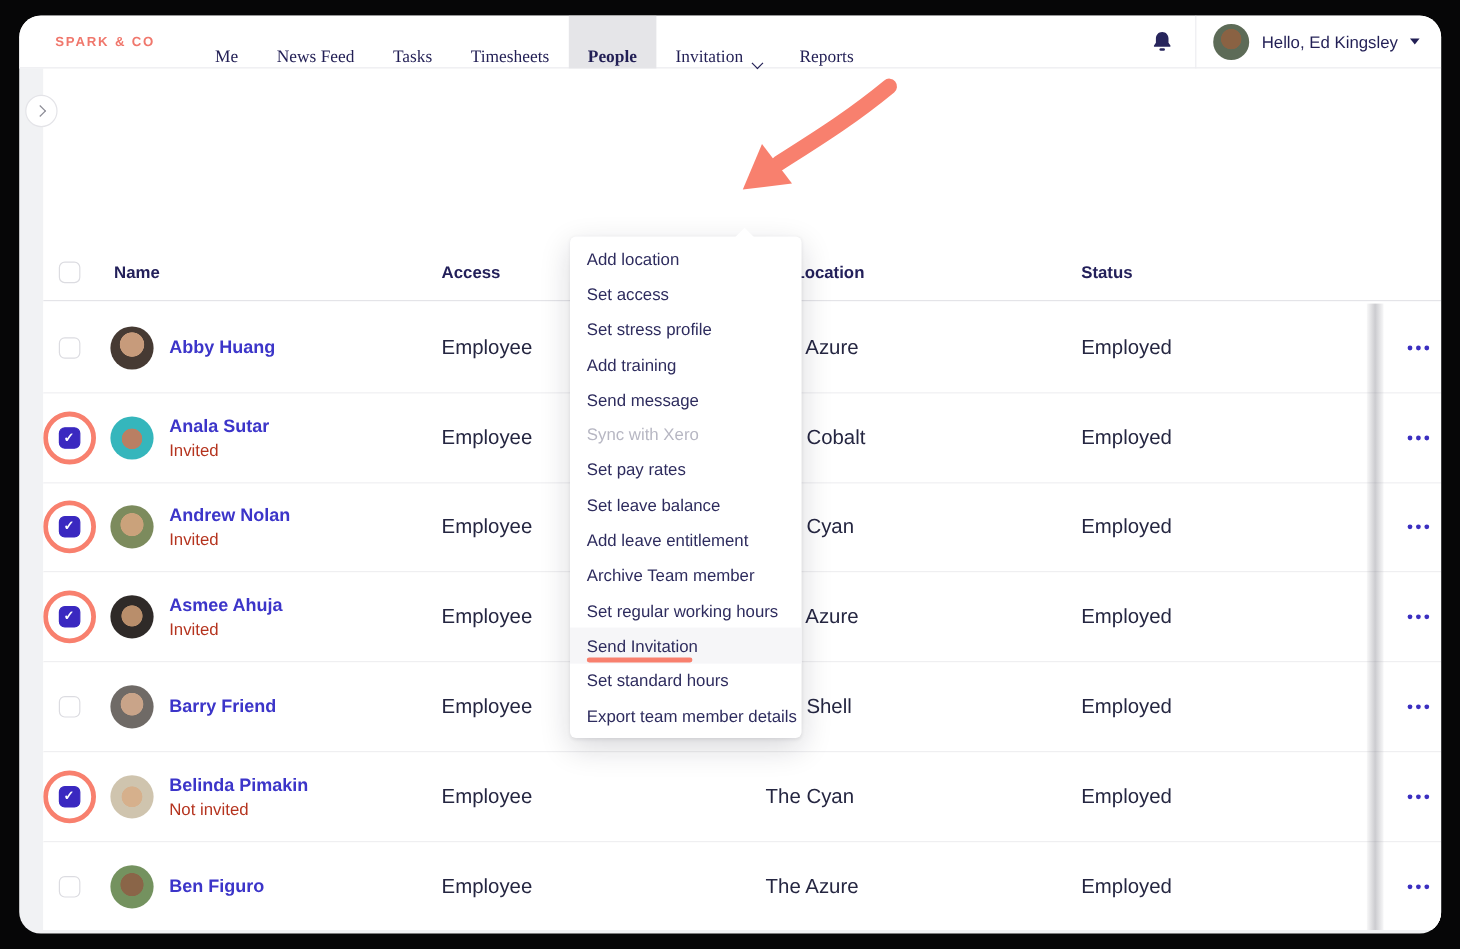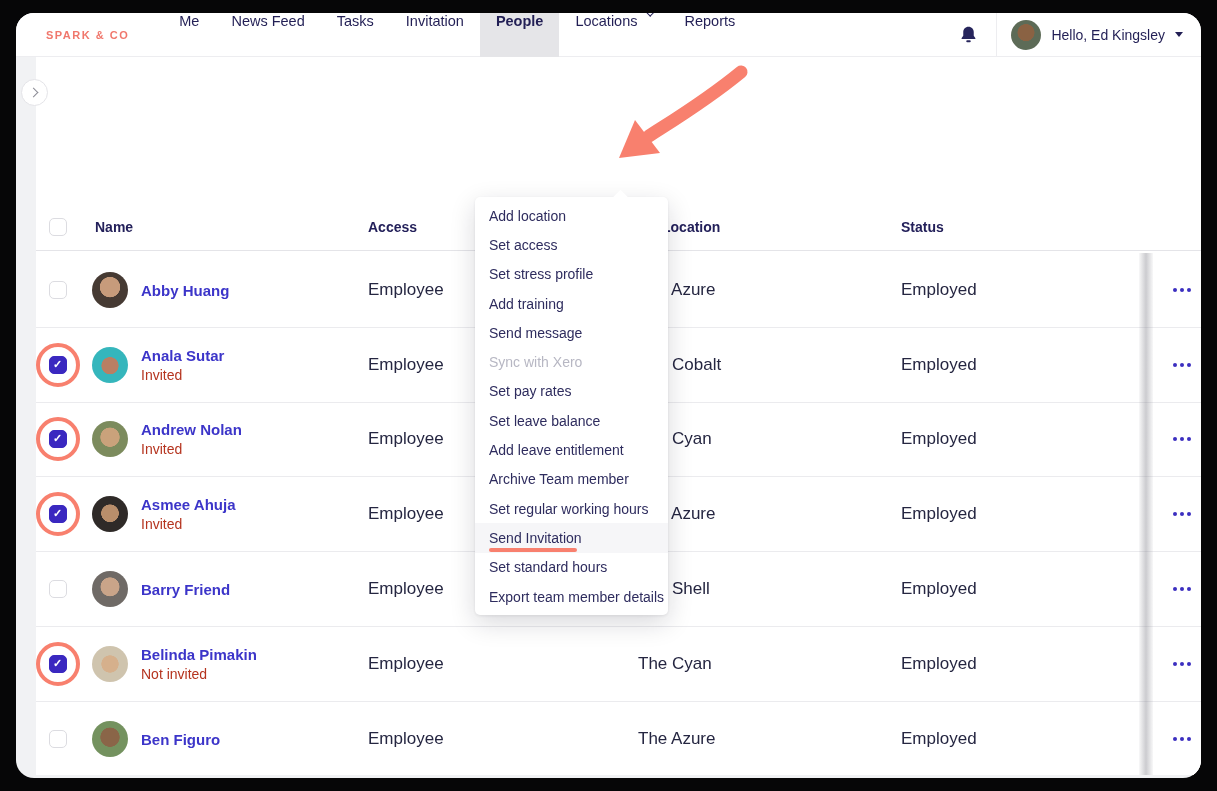--- a/index.html
+++ b/index.html
@@ -10,22 +10,22 @@
   
   .window { position:absolute; left:16px; top:13px; width:1185px; height:765px;
             background:#f1f2f4; border-radius:18px; overflow:hidden; }
 
   
   .navbar { position:absolute; left:0; top:0; right:0; height:44px; background:#ffffff;
             border-bottom:1px solid #ededf0; display:flex; align-items:center; z-index:5; }
   .logo { font-size:11px; font-weight:700; letter-spacing:1.5px; color:#f0776c;
           margin:0 34px 0 30px; white-space:nowrap; }
   .nav-items { display:flex; align-items:center; height:44px; }
-  .nav-item { height:44px; display:flex; align-items:flex-start; padding:0 16px;
-              font-size:14.5px; color:#221f55; cursor:pointer; white-space:nowrap; }
+  .nav-item { height:44px; display:flex; align-items:flex-end; padding:0 16px;
+              font-size:14.5px; color:#221f55; cursor:pointer; white-space:nowrap;font-family:Liberation Serif, serif; }
   .nav-item.active { background:#e5e5e8; font-weight:600; }
   .chev { width:7px; height:7px; border-right:1.8px solid currentColor; border-bottom:1.8px solid currentColor;
           transform:rotate(45deg) translateY(-1px); display:inline-block; margin-left:8px; margin-top:-4px; }
   .nav-right { margin-left:auto; display:flex; align-items:center; height:44px; }
   .bell { width:44px; height:44px; display:flex; align-items:center; justify-content:center; cursor:pointer; }
   .nav-divider { width:1px; height:44px; background:#ededf0; margin-left:6px; }
   .user-area { display:flex; align-items:center; gap:10px; padding:0 18px 0 14px; height:44px; cursor:pointer; }
   .user-avatar { width:30px; height:30px; border-radius:50%;
                  background:radial-gradient(circle at 50% 42%, #8a6243 0 36%, #5d6b57 38%); }
   .greeting { font-size:14px; color:#221f55; white-space:nowrap; }
@@ -134,27 +134,27 @@
           <div class="nav-item">
             <span>Me</span>
           </div>
           <div class="nav-item">
             <span>News Feed</span>
           </div>
           <div class="nav-item">
             <span>Tasks</span>
           </div>
           <div class="nav-item">
-            <span>Invitation</span>
+            <span>Timesheets</span>
           </div>
           <div class="nav-item active">
             <span>People</span>
           </div>
           <div class="nav-item">
-            <span>Locations</span>
+            <span>Invitation</span>
             <span class="chev"></span>
           </div>
           <div class="nav-item">
             <span>Reports</span>
           </div>
         </div>
       <div class="nav-right">
         <div class="bell">
           <svg width="21" height="22" viewBox="0 0 24 24">
             <path d="M12 2.5c-3.6 0-6 2.8-6 6.2v4.1L4.2 15.4c-.4.5 0 1.2.6 1.2h14.4c.6 0 1-.7.6-1.2L18 12.8V8.7c0-3.4-2.4-6.2-6-6.2z" fill="#27255c"></path>

